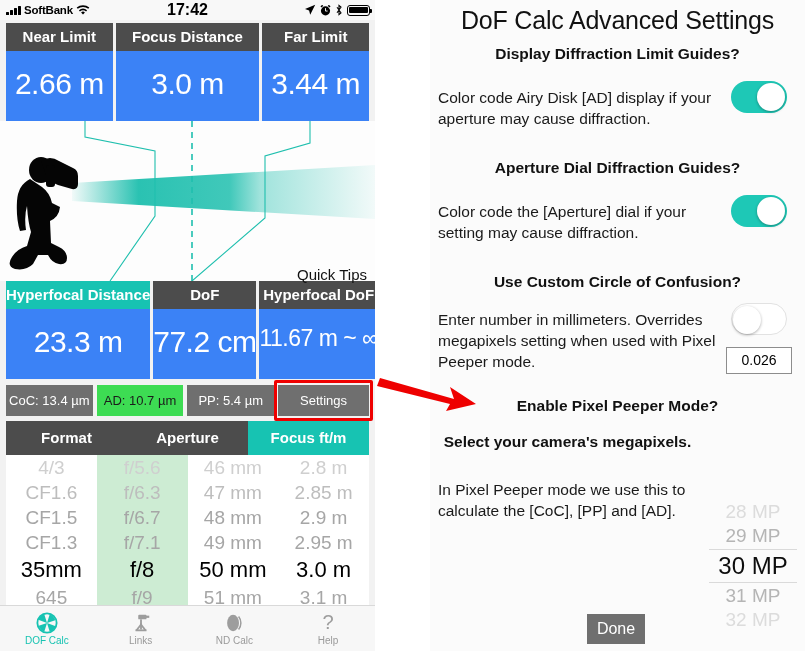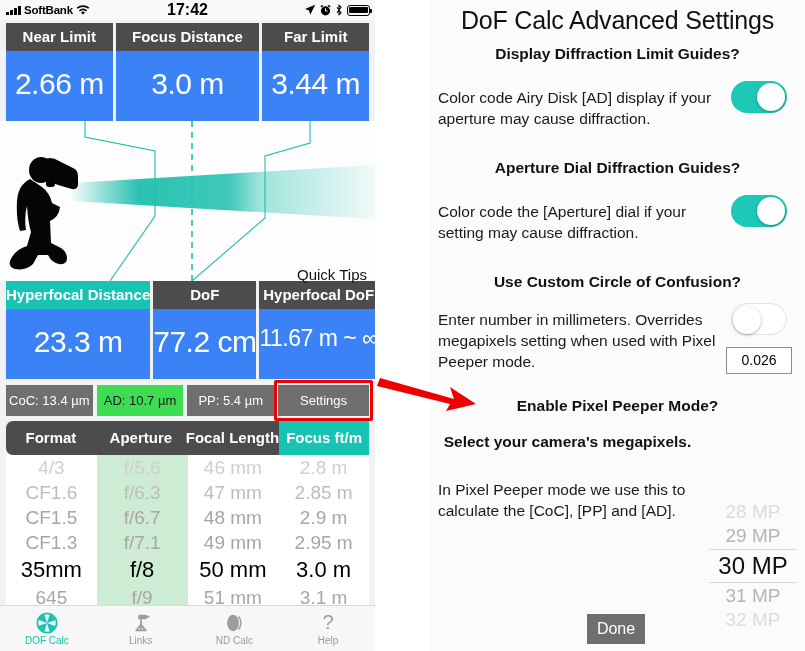--- a/index.html
+++ b/index.html
@@ -76,21 +76,21 @@
   }
   .chip.green { background:#3ddc53; color:#1b1b1b; }
   .chip-settings-wrap { position: relative; flex: 1.05; }
   .chip-settings-wrap .chip { width: 100%; }
   .redbox {
     position:absolute; left:-4px; top:-5px; right:-4px; bottom:-5px;
     border: 3px solid #ee0000; border-radius: 2px; pointer-events:none;
   }
 
   
-  .seg { display:flex; background:#4c4c4c; margin: 0 6px; border-radius: 7px; }
+  .seg { display:flex; background:#4c4c4c; margin: 0 6px; }
   .seg div {
     flex:1; text-align:center; color:#fff; font-weight:bold; font-size:15px;
     padding: 8px 0 9px 0; white-space:nowrap;
   }
   .seg div.active { background:#17c3b2; }
 
   
   .wheels { display:flex; margin: 0 6px; background:#fff; height: 155px; position: relative; }
   .wheel { flex:1; position:relative; overflow:hidden; text-align:center; }
   .wheel.green { background:#cdecd3; }
@@ -267,21 +267,20 @@
       <div class="chip">PP: 5.4 µm</div>
       <div class="chip-settings-wrap">
         <div class="chip">Settings</div>
         <div class="redbox"></div>
       </div>
     </div>
 
     <div class="seg">
       <div>Format</div>
       <div>Aperture</div>
-      <div>Focal Length</div>
       <div class="active">Focus ft/m</div>
     </div>
 
     <div class="wheels">
 
       <div class="wheel">
         <div class="item f2">4/3</div>
         <div class="item f1">CF1.6</div>
         <div class="item">CF1.5</div>
         <div class="item">CF1.3</div>

